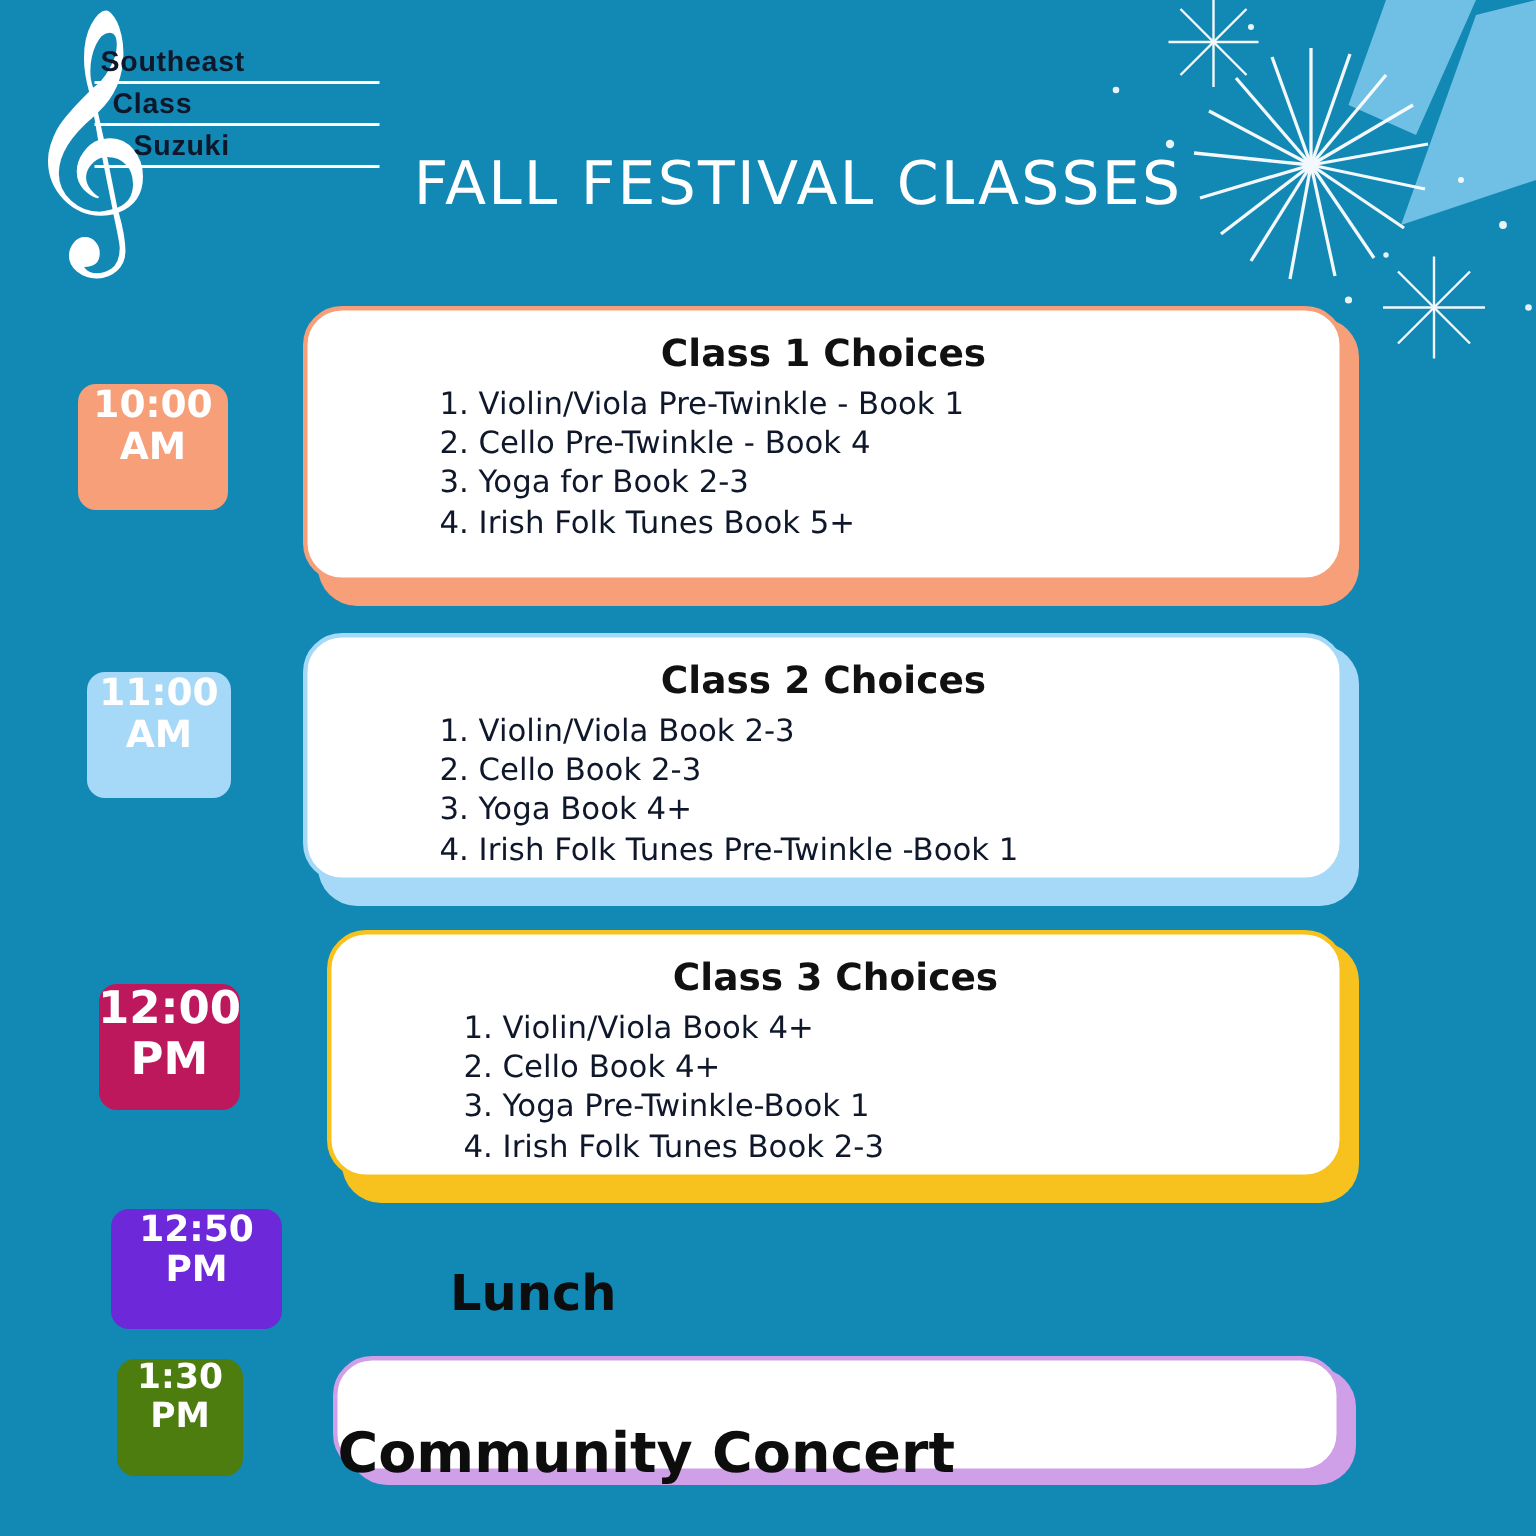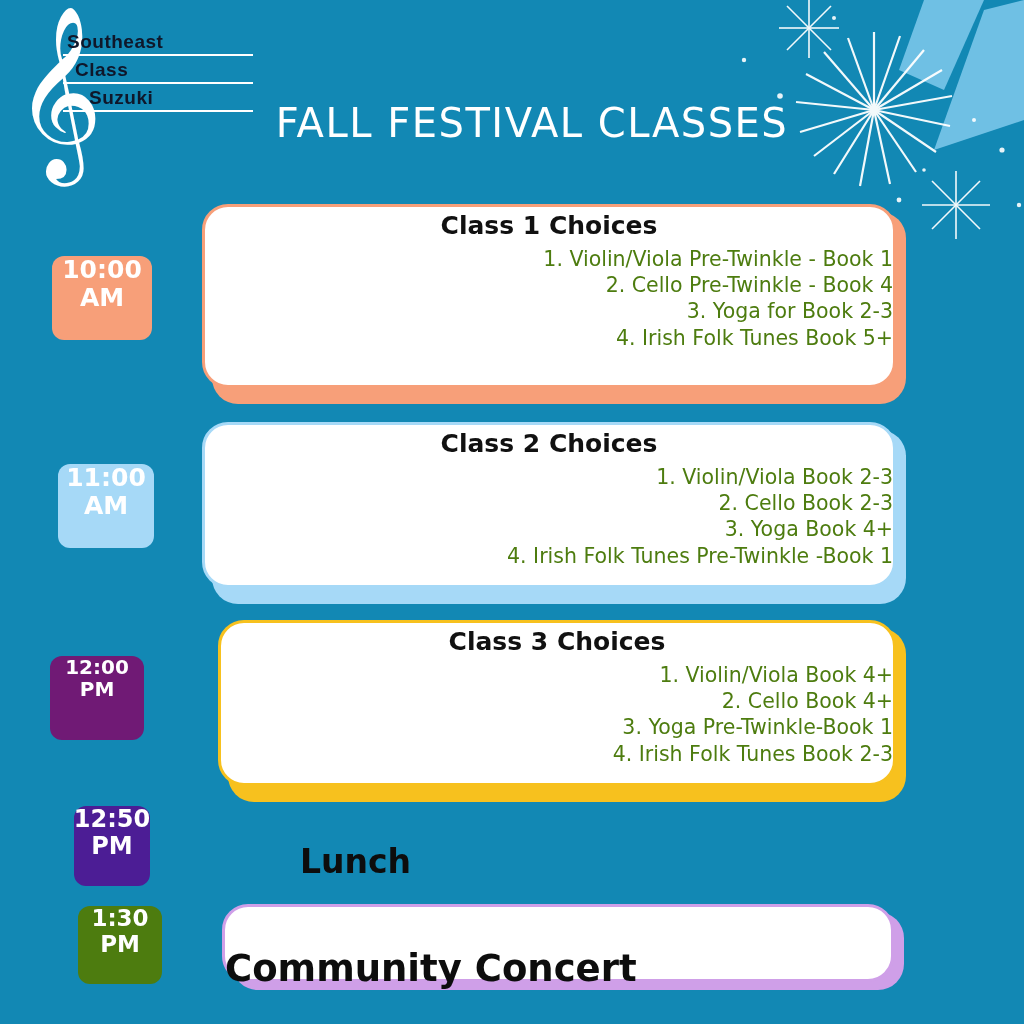--- a/index.html
+++ b/index.html
@@ -116,32 +116,31 @@
     position: absolute;
     border-radius: 26px;
   }
 
   .card-title {
     text-align: center;
     font-weight: bold;
     font-size: 25px;
     color: #111111;
     font-family: "DejaVu Sans", sans-serif;
-    margin-top: 4px;
+    margin-top: 14px;
   }
 
   ol.choices {
     margin: 6px 0 0 0;
     padding-left: 0;
     list-style-position: inside;
     font-size: 20.5px;
-    color: #4d7c0f;
+    color: #0f172a;
     font-family: "DejaVu Sans", sans-serif;
     line-height: 1.28;
-    text-align: right;
   }
   ol.choices li {
     padding-left: 88px;
   }
 
   .plain-label {
     position: absolute;
     font-weight: bold;
     color: #0d0d0d;
     font-family: "DejaVu Sans", sans-serif;
@@ -244,45 +243,45 @@
   <div class="card-shadow" style="left:212px;top:22px;width:694px;height:174px;background:#a6d9f7"></div>
   <div class="card" style="left:202px;top:14px;width:694px;height:166px;border:3px solid #a6d9f7">
     <div class="card-title">Class 2 Choices</div>
     <ol class="choices">
       <li>Violin/Viola Book 2-3</li>
       <li>Cello Book 2-3</li>
       <li>Yoga Book 4+</li>
       <li>Irish Folk Tunes Pre-Twinkle -Book 1</li>
     </ol>
   </div>
-  <div class="time-chip" style="left:58px;top:56px;width:96px;height:84px;background:#a6d9f7;font-size:25px">
+  <div class="time-chip" style="left:58px;top:40px;width:96px;height:84px;background:#a6d9f7;font-size:25px">
     <span>11:00</span>
     <span>AM</span>
   </div>
 </div>
 
 <div class="row" style="top:608px;height:204px">
   <div class="card-shadow" style="left:228px;top:20px;width:678px;height:174px;background:#f7c11e"></div>
   <div class="card" style="left:218px;top:12px;width:678px;height:166px;border:3px solid #f7c11e">
     <div class="card-title">Class 3 Choices</div>
     <ol class="choices">
       <li>Violin/Viola Book 4+</li>
       <li>Cello Book 4+</li>
       <li>Yoga Pre-Twinkle-Book 1</li>
       <li>Irish Folk Tunes Book 2-3</li>
     </ol>
   </div>
-  <div class="time-chip" style="left:50px;top:48px;width:94px;height:84px;background:#701a75;font-size:20px">
+  <div class="time-chip" style="left:66px;top:48px;width:94px;height:84px;background:#be185d;font-size:30px">
     <span>12:00</span>
     <span>PM</span>
   </div>
 </div>
 
 <div class="row" style="top:800px;height:96px">
-  <div class="time-chip" style="left:74px;top:6px;width:76px;height:80px;background:#4c1d95;font-size:24px">
+  <div class="time-chip" style="left:74px;top:6px;width:114px;height:80px;background:#6d28d9;font-size:24px">
     <span>12:50</span>
     <span>PM</span>
   </div>
   <div class="plain-label" style="left:300px;top:18px;width:480px;font-size:33px">Lunch</div>
 </div>
 
 <div class="row" style="top:898px;height:110px">
   <div class="card-shadow" style="left:232px;top:14px;width:672px;height:78px;background:#cf9fe8"></div>
   <div class="card" style="left:222px;top:6px;width:672px;height:78px;border:3px solid #cf9fe8">
     <div class="plain-label" style="left:0;top:16px;width:672px;font-size:37px">Community Concert</div>

